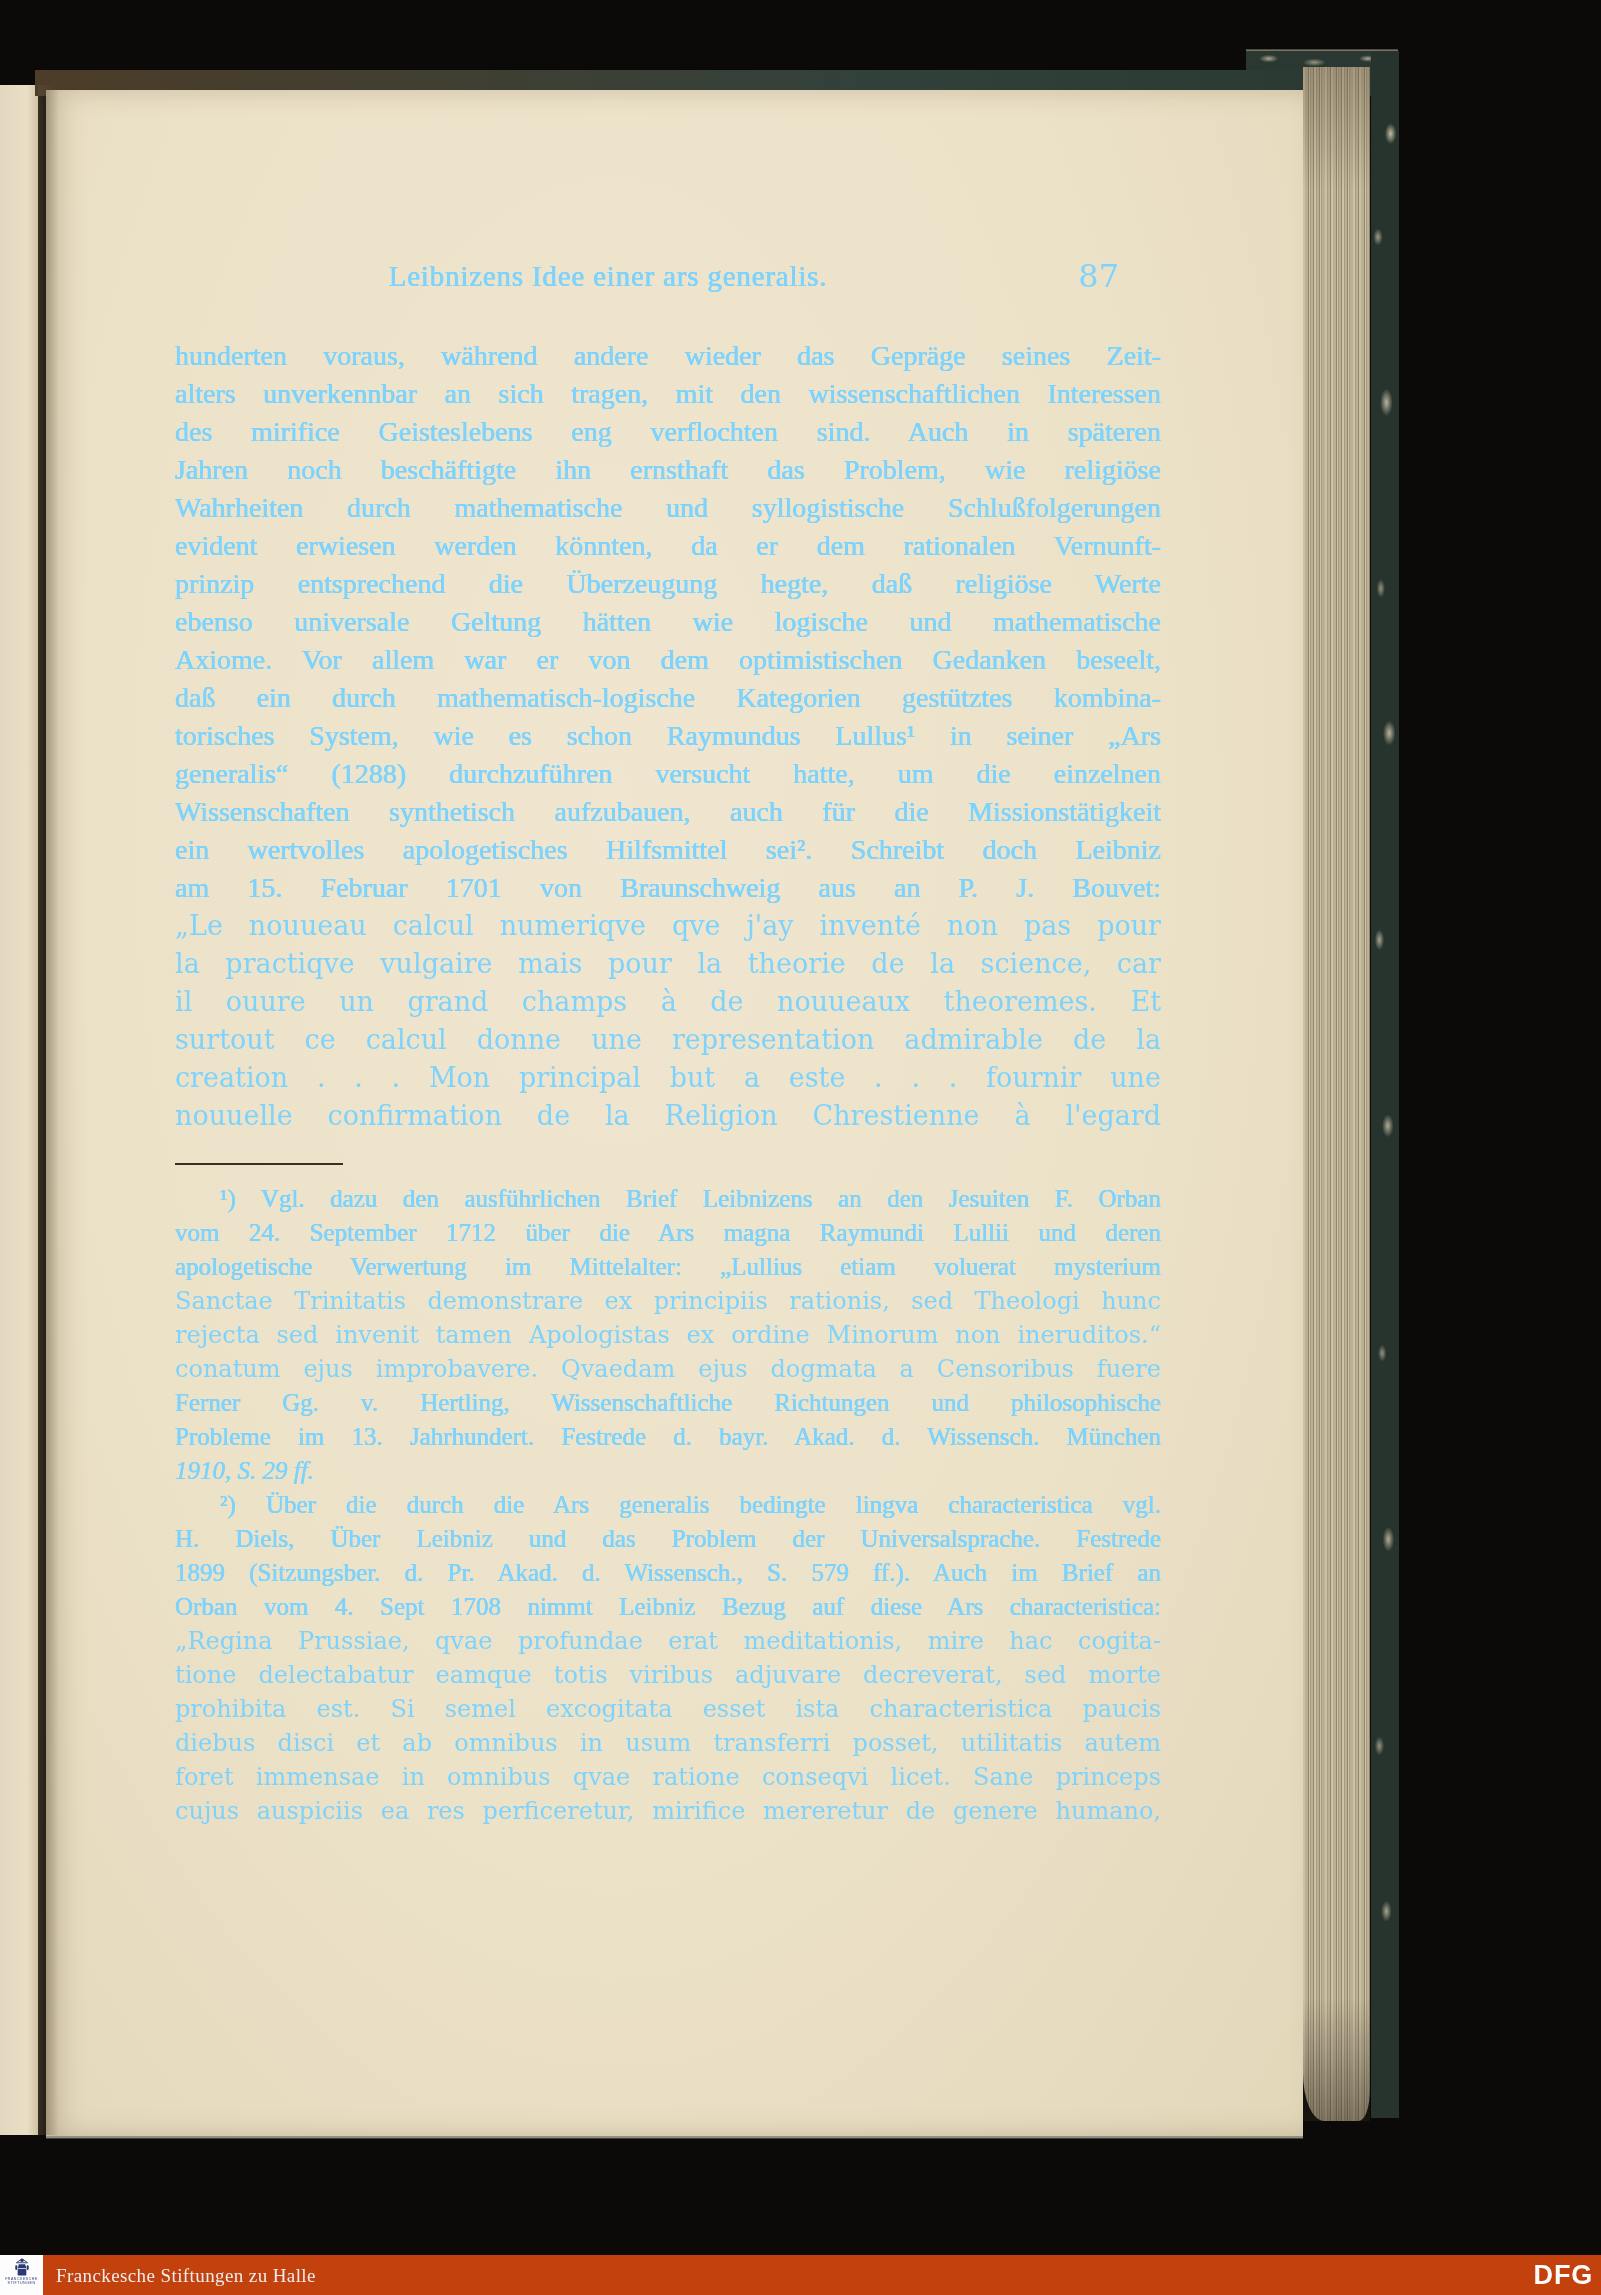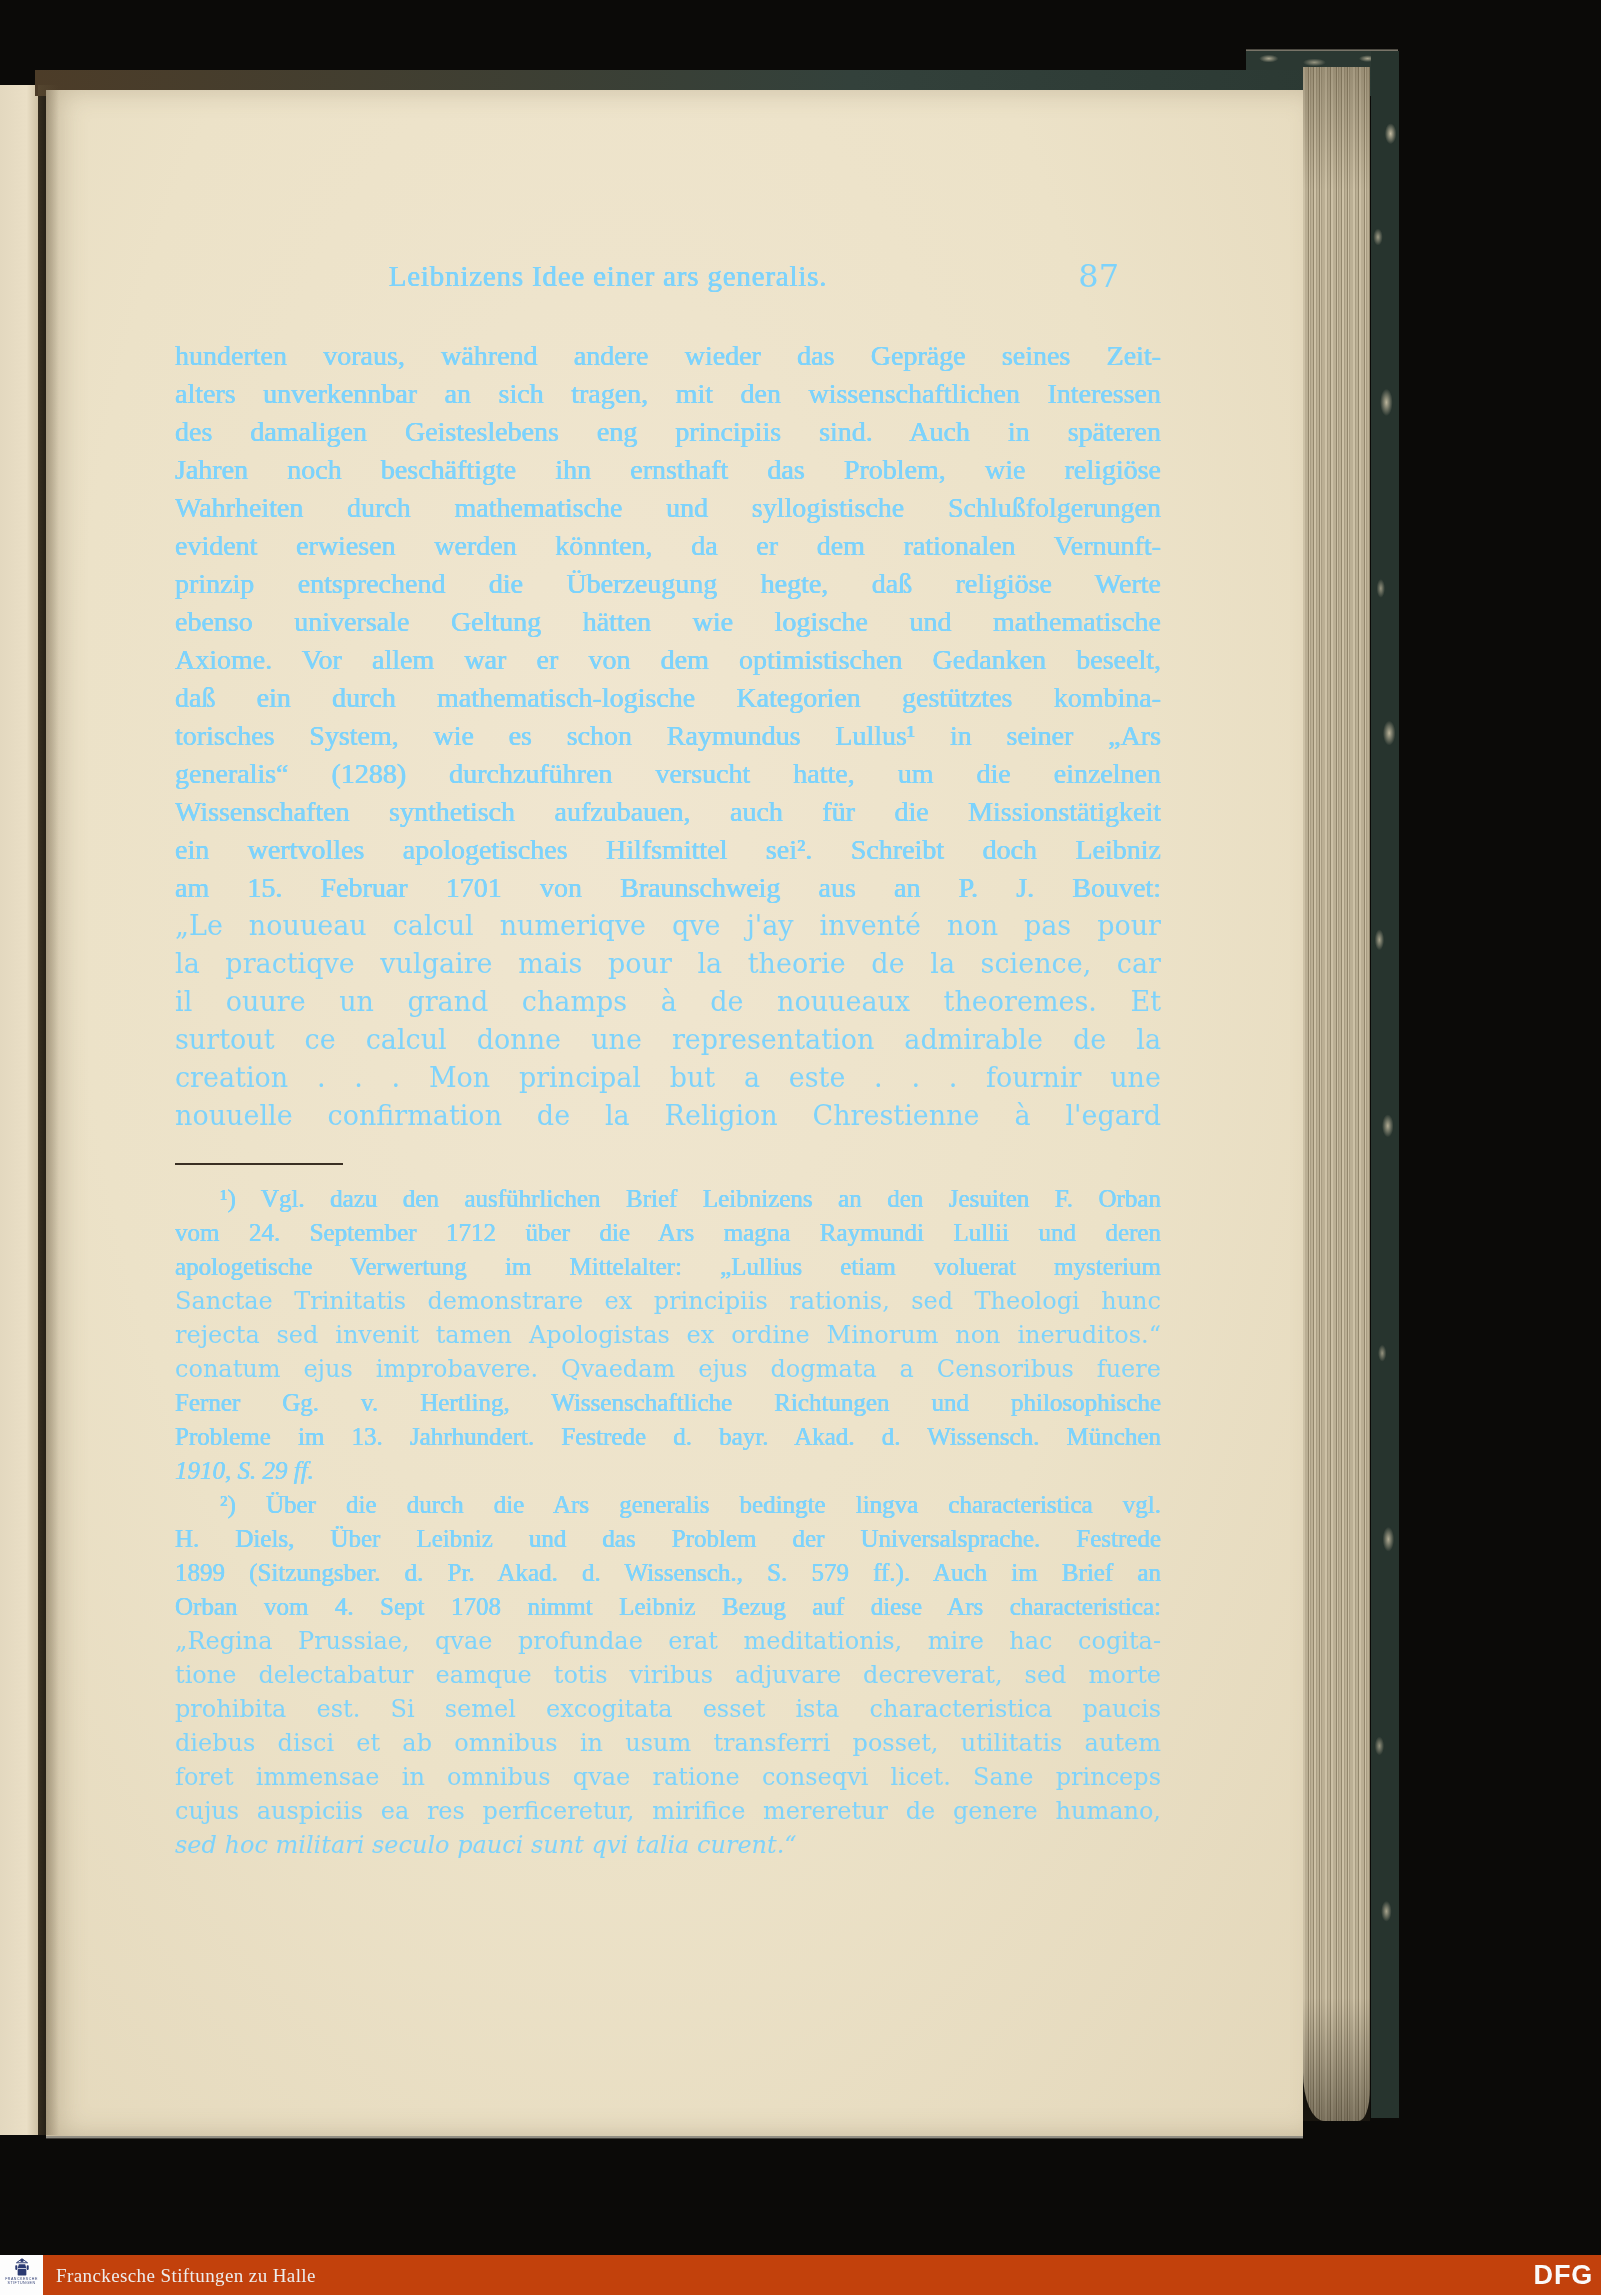--- a/index.html
+++ b/index.html
@@ -86,21 +86,21 @@
   <div class="marble"></div>
 
   <div class="col header">
     <div class="running-title">Leibnizens Idee einer ars generalis.</div>
     <div class="pagenum">87</div>
   </div>
 
   <div class="col body">
     <div class="line de">hunderten voraus, während andere wieder das Gepräge seines Zeit-</div>
     <div class="line de">alters unverkennbar an sich tragen, mit den wissenschaftlichen Interessen</div>
-    <div class="line de">des damaligen Geisteslebens eng principiis sind. Auch in späteren</div>
+    <div class="line de">des mirifice Geisteslebens eng verflochten sind. Auch in späteren</div>
     <div class="line de">Jahren noch beschäftigte ihn ernsthaft das Problem, wie religiöse</div>
     <div class="line de">Wahrheiten durch mathematische und syllogistische Schlußfolgerungen</div>
     <div class="line de">evident erwiesen werden könnten, da er dem rationalen Vernunft-</div>
     <div class="line de">prinzip entsprechend die Überzeugung hegte, daß religiöse Werte</div>
     <div class="line de">ebenso universale Geltung hätten wie logische und mathematische</div>
     <div class="line de">Axiome. Vor allem war er von dem optimistischen Gedanken beseelt,</div>
     <div class="line de">daß ein durch mathematisch-logische Kategorien gestütztes kombina-</div>
     <div class="line de">torisches System, wie es schon Raymundus Lullus¹ in seiner „Ars</div>
     <div class="line de">generalis“ (1288) durchzuführen versucht hatte, um die einzelnen</div>
     <div class="line de">Wissenschaften synthetisch aufzubauen, auch für die Missionstätigkeit</div>
@@ -129,21 +129,20 @@
     <div class="line fnline de indent">²) Über die durch die Ars generalis bedingte lingva characteristica vgl.</div>
     <div class="line fnline de">H. Diels, Über Leibniz und das Problem der Universalsprache. Festrede</div>
     <div class="line fnline de">1899 (Sitzungsber. d. Pr. Akad. d. Wissensch., S. 579 ff.). Auch im Brief an</div>
     <div class="line fnline de">Orban vom 4. Sept 1708 nimmt Leibniz Bezug auf diese Ars characteristica:</div>
     <div class="line fnline lat">„Regina Prussiae, qvae profundae erat meditationis, mire hac cogita-</div>
     <div class="line fnline lat">tione delectabatur eamque totis viribus adjuvare decreverat, sed morte</div>
     <div class="line fnline lat">prohibita est. Si semel excogitata esset ista characteristica paucis</div>
     <div class="line fnline lat">diebus disci et ab omnibus in usum transferri posset, utilitatis autem</div>
     <div class="line fnline lat">foret immensae in omnibus qvae ratione conseqvi licet. Sane princeps</div>
     <div class="line fnline lat">cujus auspiciis ea res perficeretur, mirifice mereretur de genere humano,</div>
-    <div class="line fnline lat short">sed hoc militari seculo pauci sunt qvi talia curent.“</div>
   </div>
 
   <div class="footer-bar">
     <div class="logo-box">
       <svg class="emblem" viewBox="0 0 20 24" xmlns="http://www.w3.org/2000/svg">
         <g fill="#2b3a72">
           <circle cx="10" cy="3" r="2.2"></circle>
           <path d="M3 6 L10 1 L17 6 Z" fill="none" stroke="#2b3a72" stroke-width="1.2"></path>
           <path d="M6 8 h8 l1.5 5 h-11 Z"></path>
           <rect x="4.5" y="14" width="11" height="8" rx="1"></rect>

